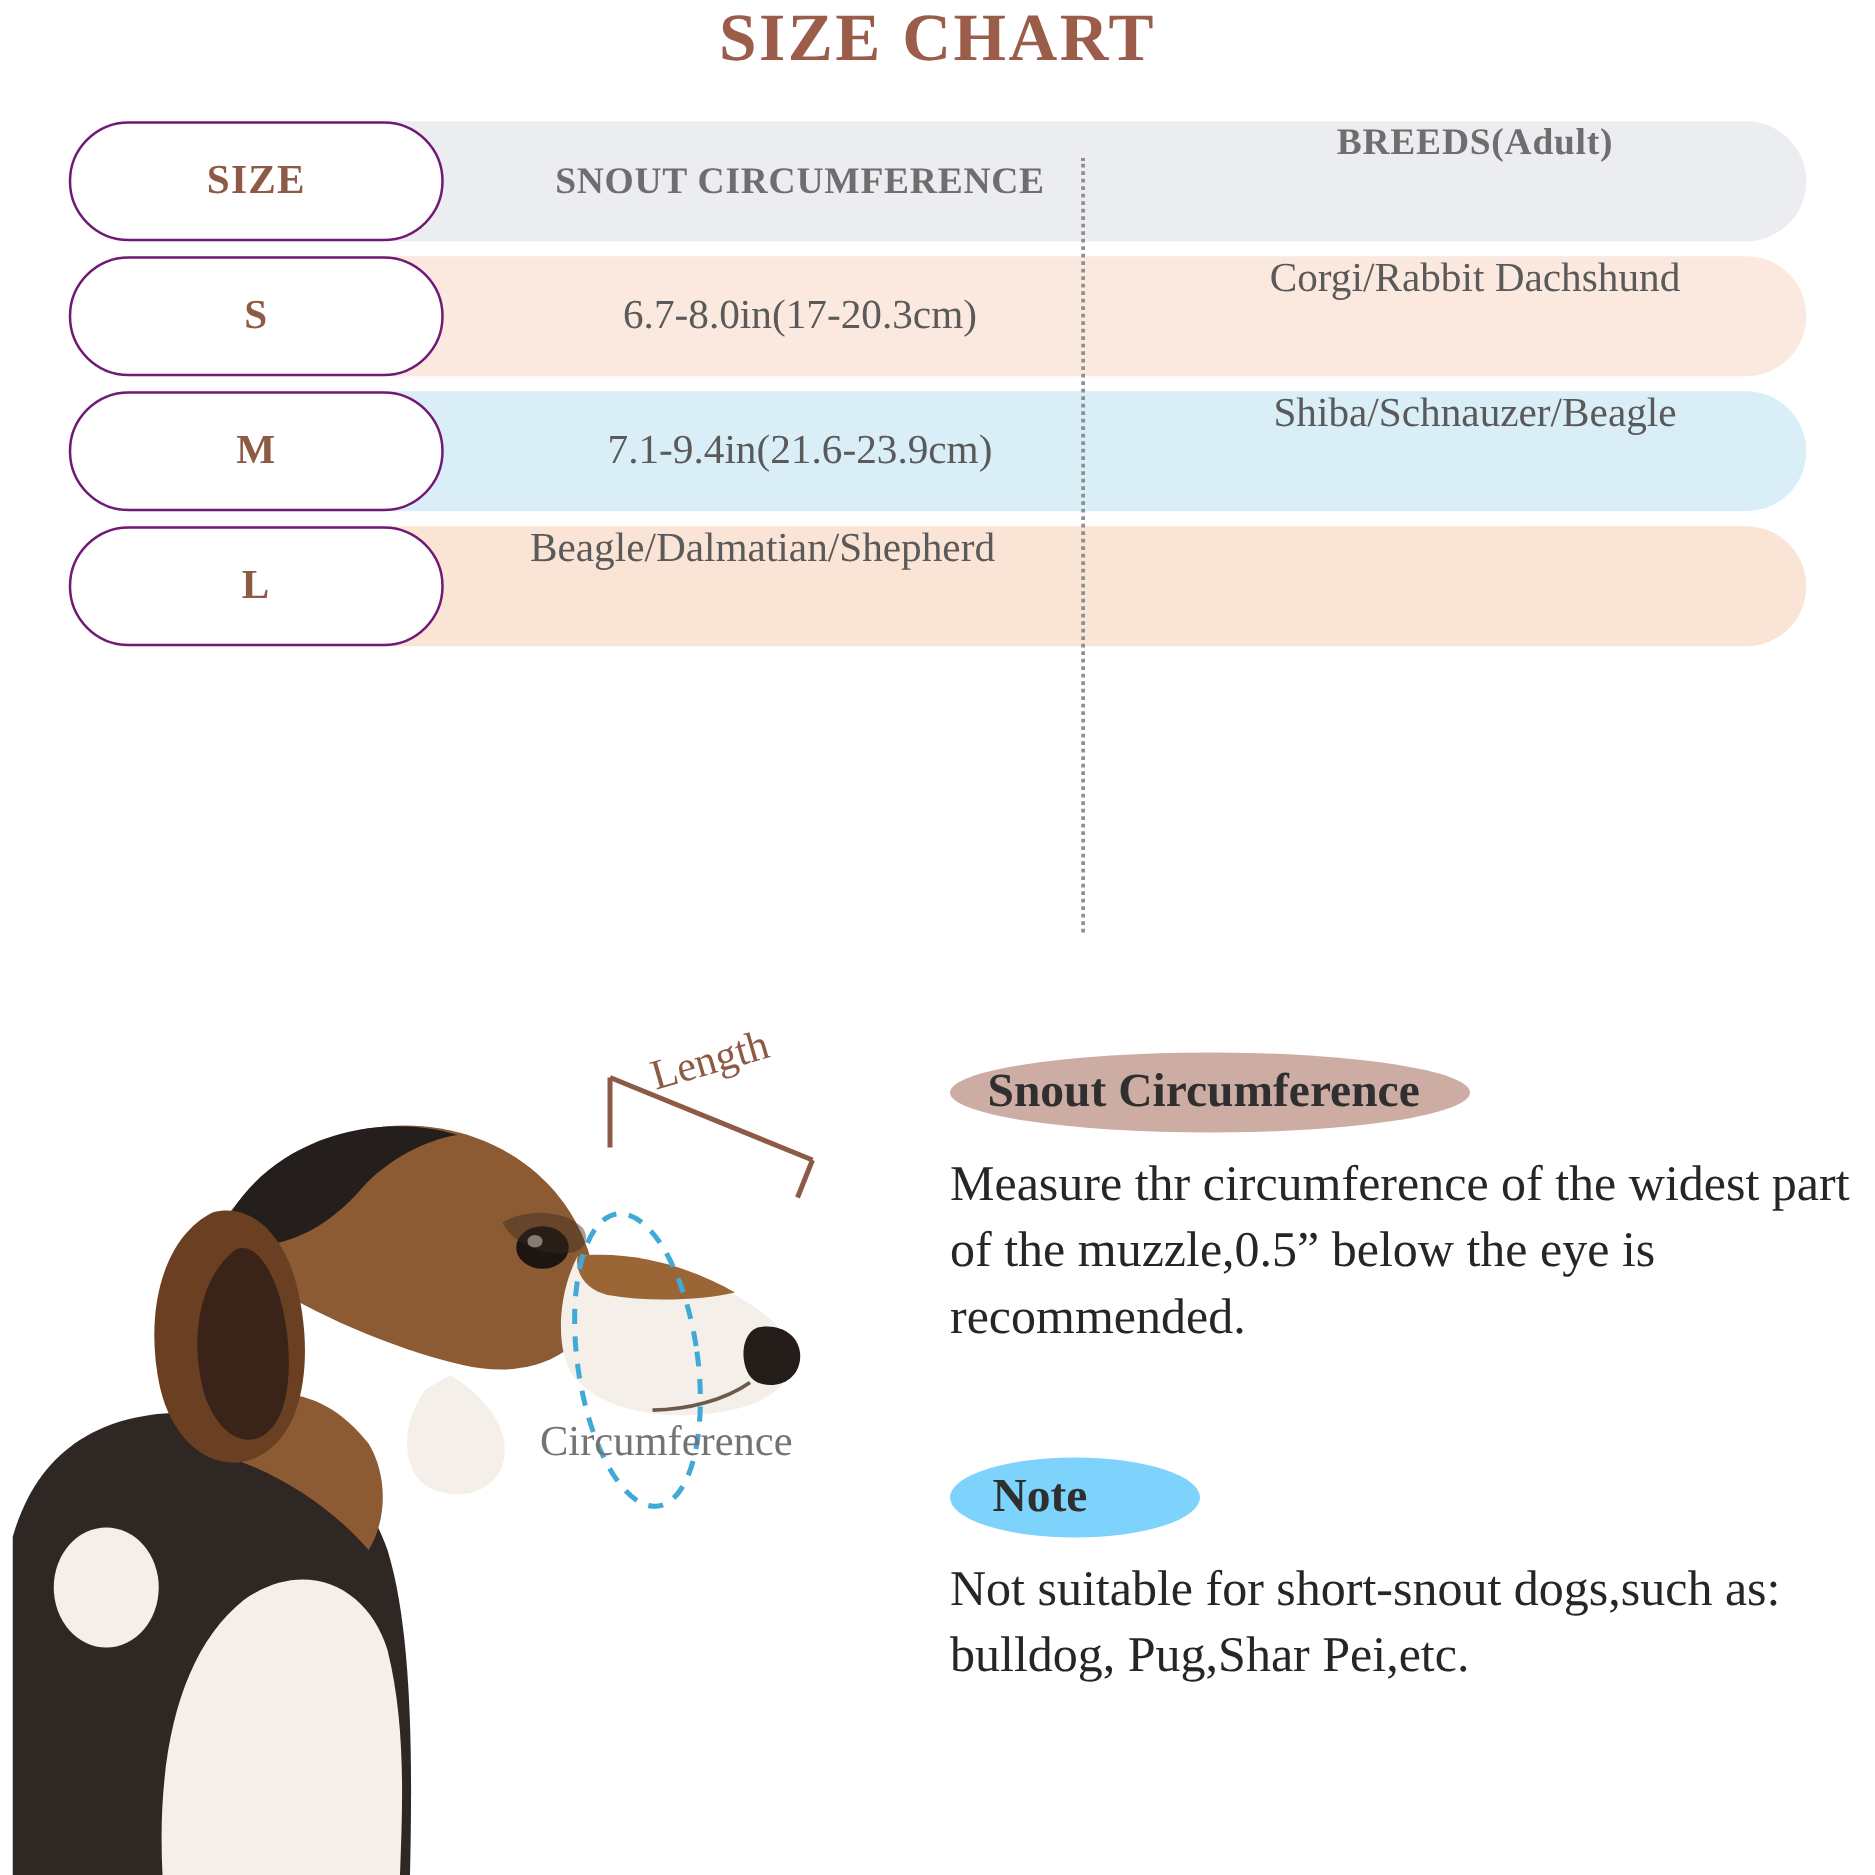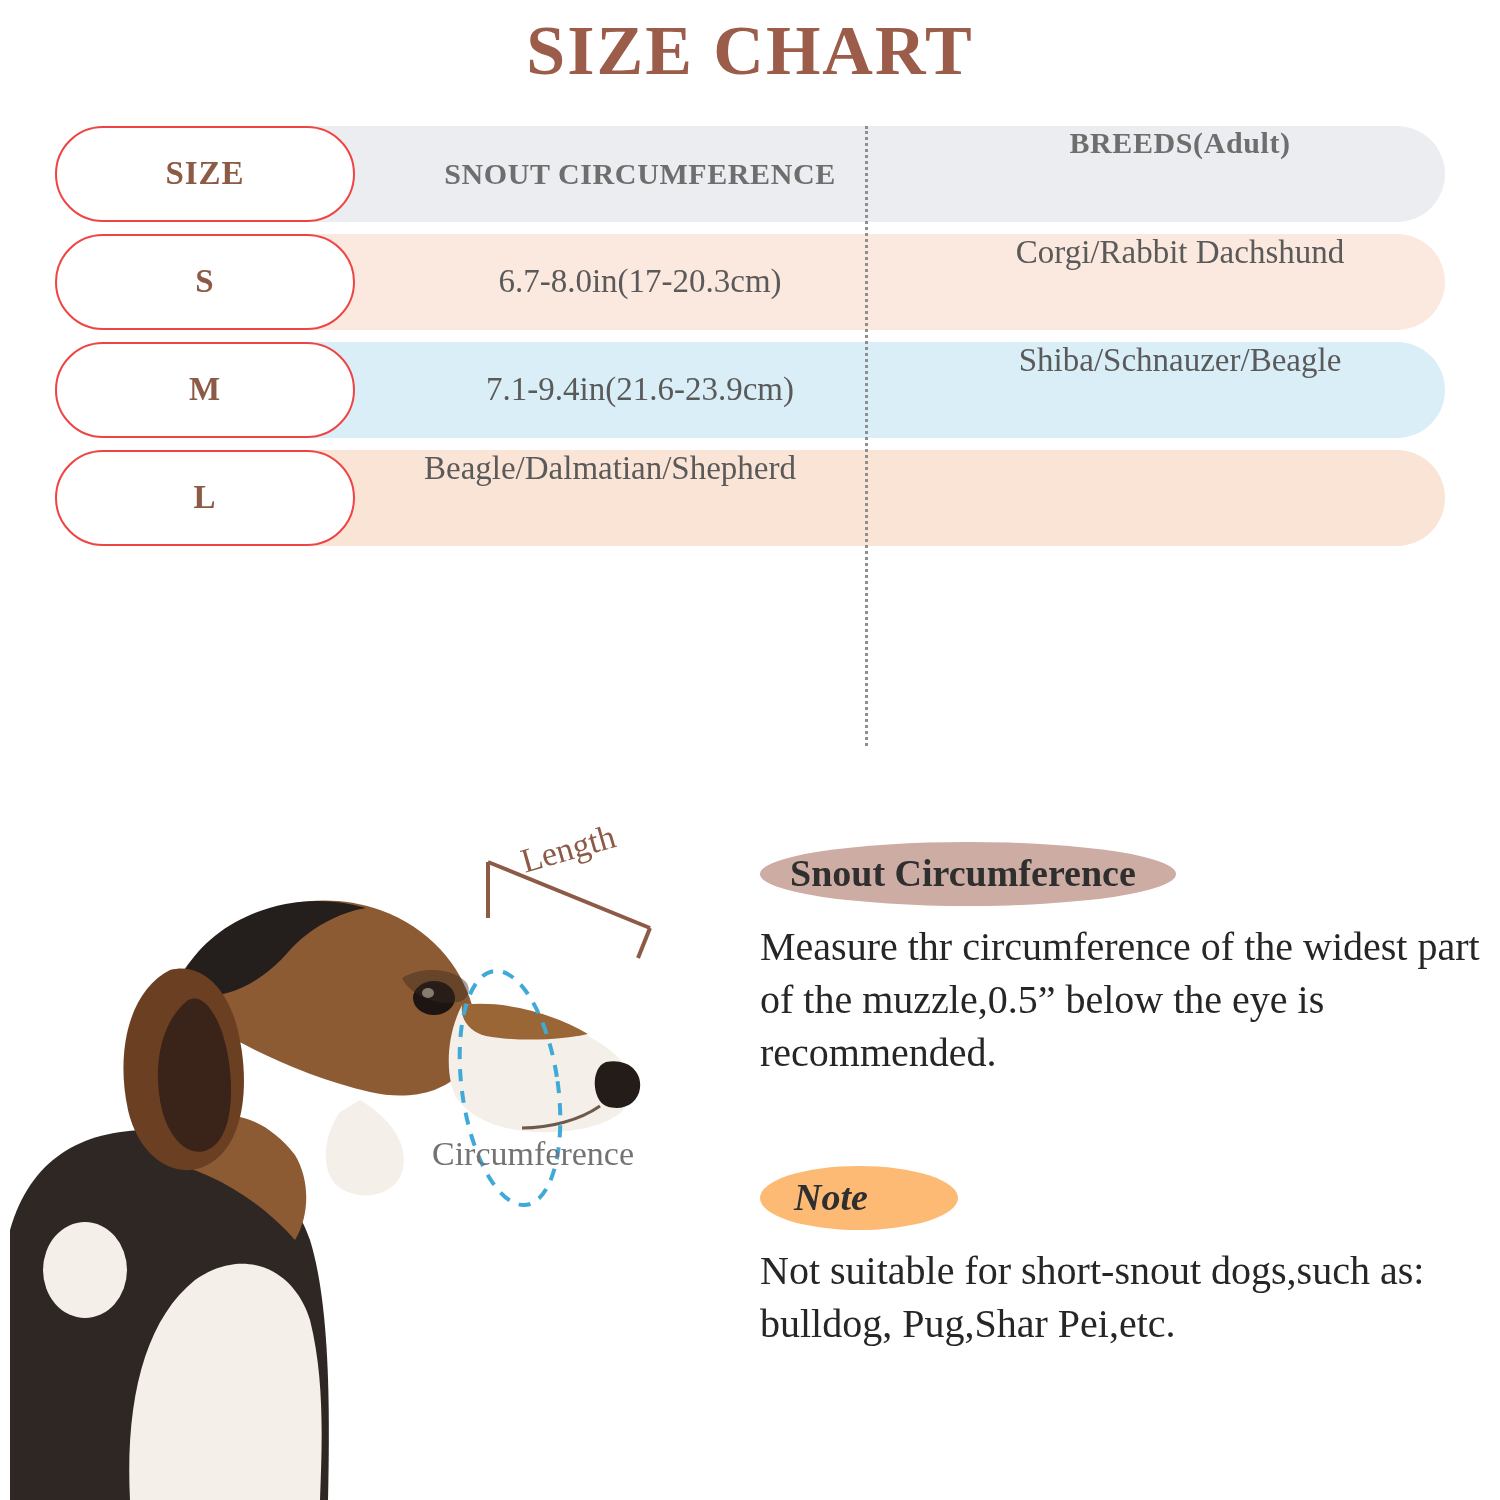--- a/index.html
+++ b/index.html
@@ -9,24 +9,24 @@
     font-family: "Liberation Serif", serif;
     overflow: hidden;
   }
   .page { position: relative; width: 1500px; height: 1500px; }
 
   
   .title {
     text-align: center;
     font-family: "Liberation Serif", serif;
     font-weight: bold;
-    font-size: 70px;
+    font-size: 54px;
     letter-spacing: 2px;
     color: #9b5c4a;
-    padding-top: 14px;
+    padding-top: 2px;
     line-height: 1.05;
   }
 
   
   .table {
     margin: 38px auto 0 auto;
     width: 1390px;
   }
   .row {
     display: flex;
@@ -36,21 +36,21 @@
     position: relative;
   }
   .cell-size {
     width: 300px;
     flex: 0 0 300px;
     display: flex;
     align-items: center;
     justify-content: center;
     border-radius: 48px;
     background: #ffffff;
-    border: 2px solid #ef4444;
+    border: 2px solid #701a75;
     position: relative;
     z-index: 3;
   }
   .cell-size span {
     font-weight: bold;
     font-size: 33px;
     color: #8d5a46;
     letter-spacing: 1px;
   }
   .band {
@@ -132,21 +132,21 @@
     display: inline-block;
     padding: 12px 40px 14px 30px;
     border-radius: 50%/50%;
     background: #cdaca4;
     color: #2f2f2f;
     font-weight: bold;
     font-size: 38px;
     font-family: "Liberation Serif", serif;
     line-height: 1;
   }
-  .pill.note { background: #fdba74; padding-right: 90px; padding-left: 34px; font-style: italic; }
+  .pill.note { background: #7dd3fc; padding-right: 90px; padding-left: 34px; }
   .para {
     margin-top: 14px;
     font-size: 40px;
     line-height: 1.33;
     color: #262626;
     font-family: "Liberation Serif", serif;
   }
   .block2 { margin-top: 86px; }
 </style>
 </head>

